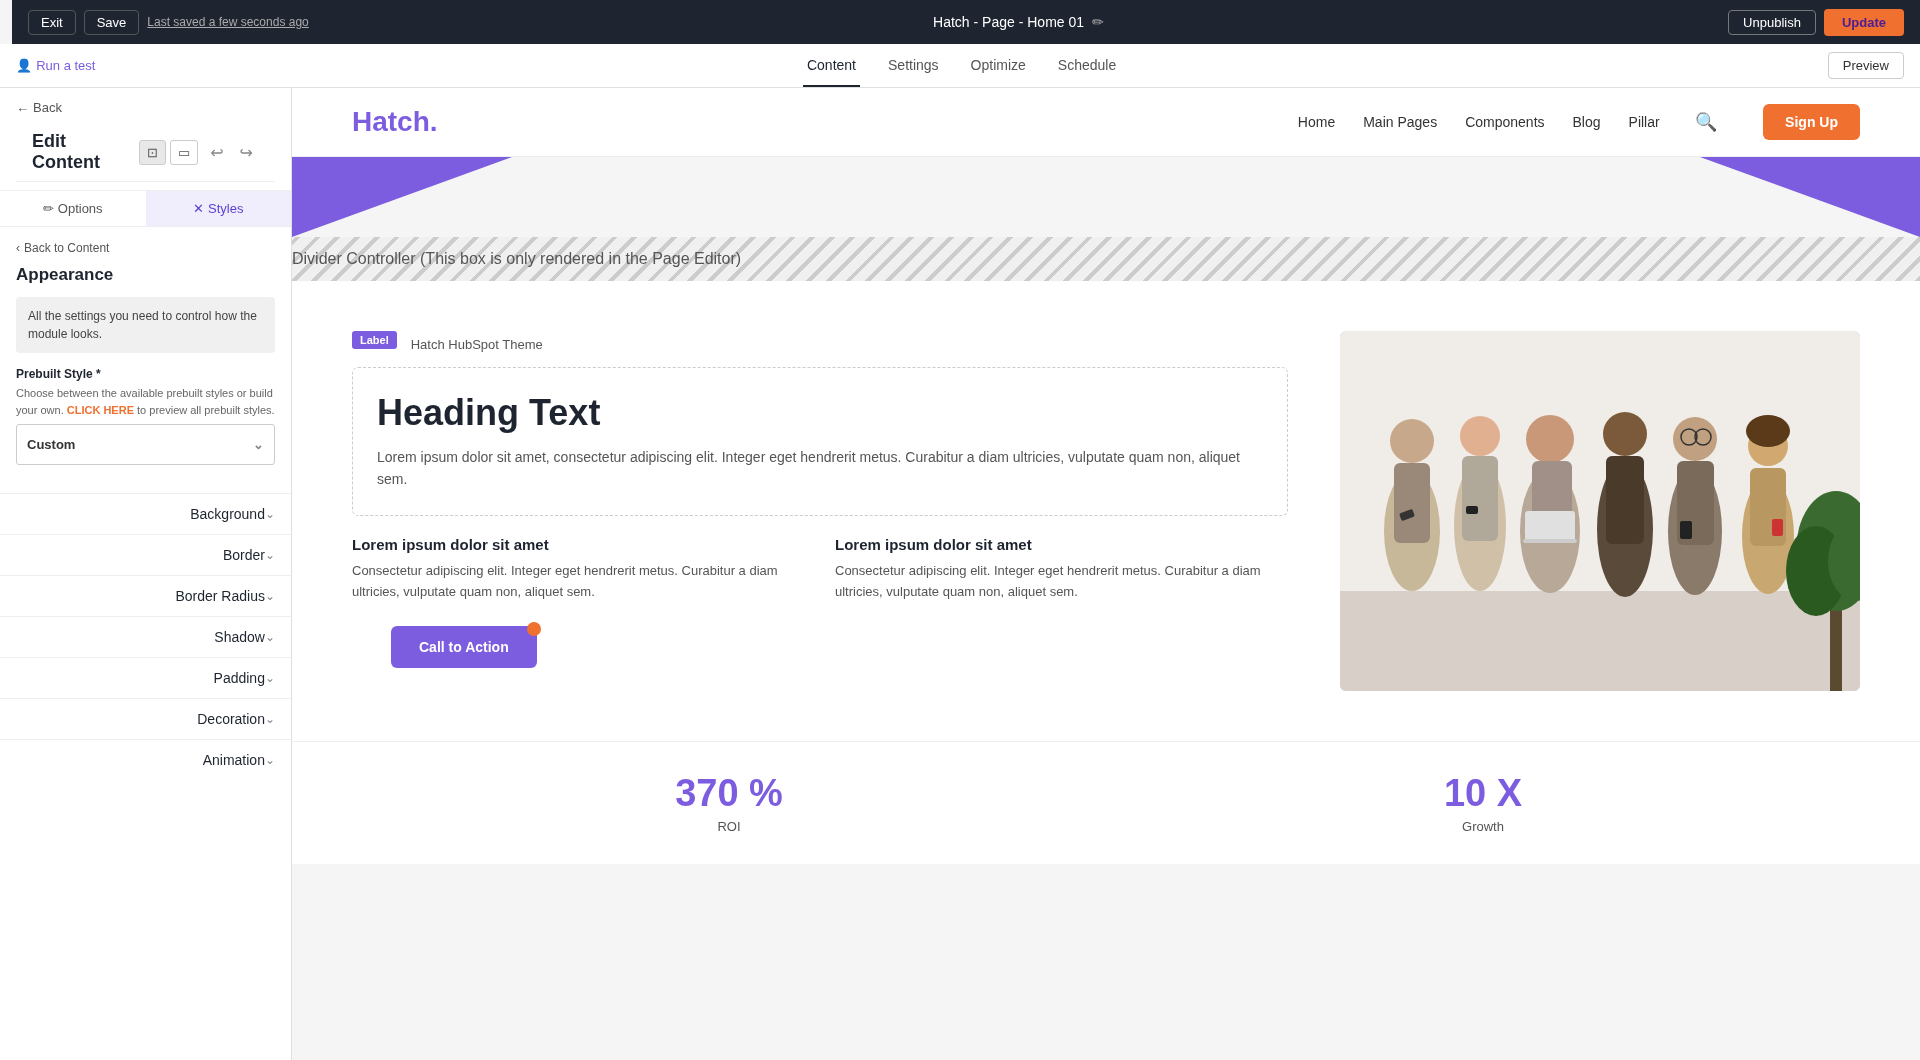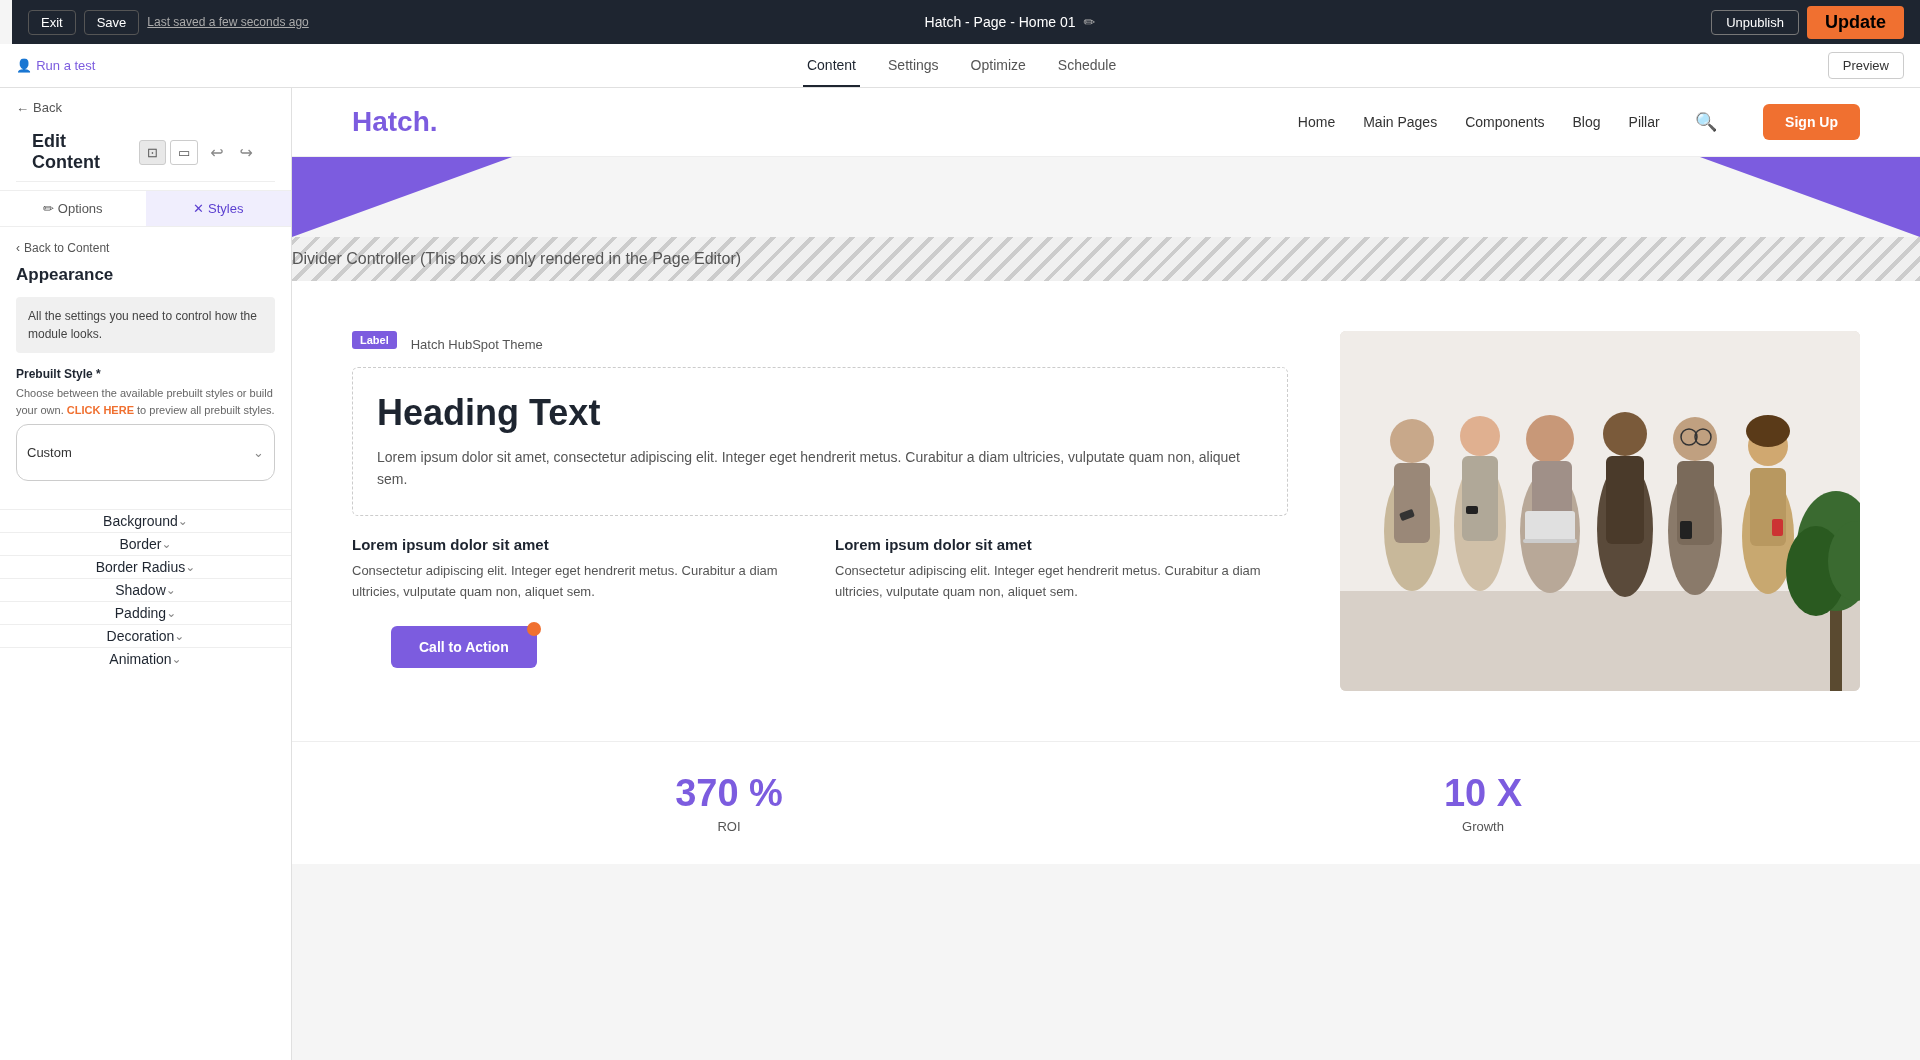--- a/index.html
+++ b/index.html
@@ -57,24 +57,24 @@
       border: 1px solid #777;
       color: #fff;
       padding: 4px 14px;
       border-radius: 4px;
       font-size: 13px;
       cursor: pointer;
     }
     .btn-update {
       background: #f07030;
       border: none;
-      color: #000000;
+      color: #4c1d95;
       padding: 6px 18px;
       border-radius: 4px;
-      font-size: 18px;
+      font-size: 13px;
       font-weight: 600;
       cursor: pointer;
     }
 
     
     .second-bar {
       background: #fff;
       height: 44px;
       display: flex;
       align-items: center;
@@ -245,37 +245,38 @@
       font-size: 11px;
       color: #666;
       margin-bottom: 2px;
       line-height: 1.5;
     }
     .prebuilt-desc a { color: #f07030; font-weight: 600; text-decoration: none; }
     .dropdown-row {
       display: flex;
       align-items: center;
       border: 1px solid #ccc;
-      border-radius: 12px;
-      padding: 20px 10px;
+      border-radius: 3px;
+      padding: 12px 10px;
       margin-top: 6px;
       margin-bottom: 14px;
       cursor: pointer;
       justify-content: space-between;
+      font-weight: bold;
     }
     .dropdown-row span { font-size: 13px; color: #333; }
     .dropdown-row .chevron { color: #888; }
 
     
     .accordion-item {
       border-top: 1px solid #eee;
-      padding: 3px 16px;
-      display: flex;
-      align-items: center;
-      justify-content: center;
+      padding: 12px 16px;
+      display: flex;
+      align-items: center;
+      justify-content: flex-end;
       cursor: pointer;
     }
     .accordion-label {
       font-size: 14px;
       color: #1e2530;
       font-weight: 500;
     }
     .accordion-chevron { color: #888; font-size: 12px; }
 
     

